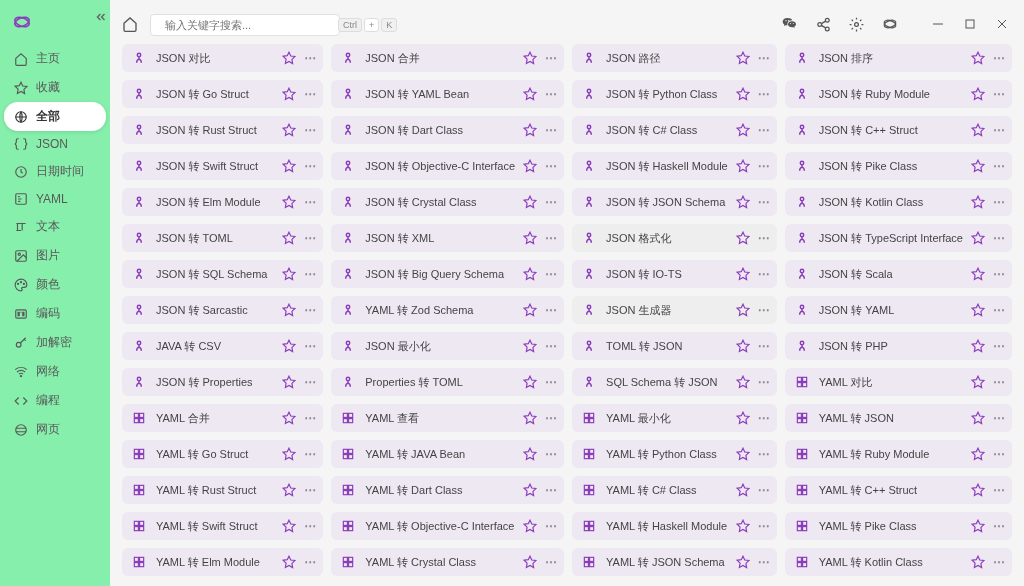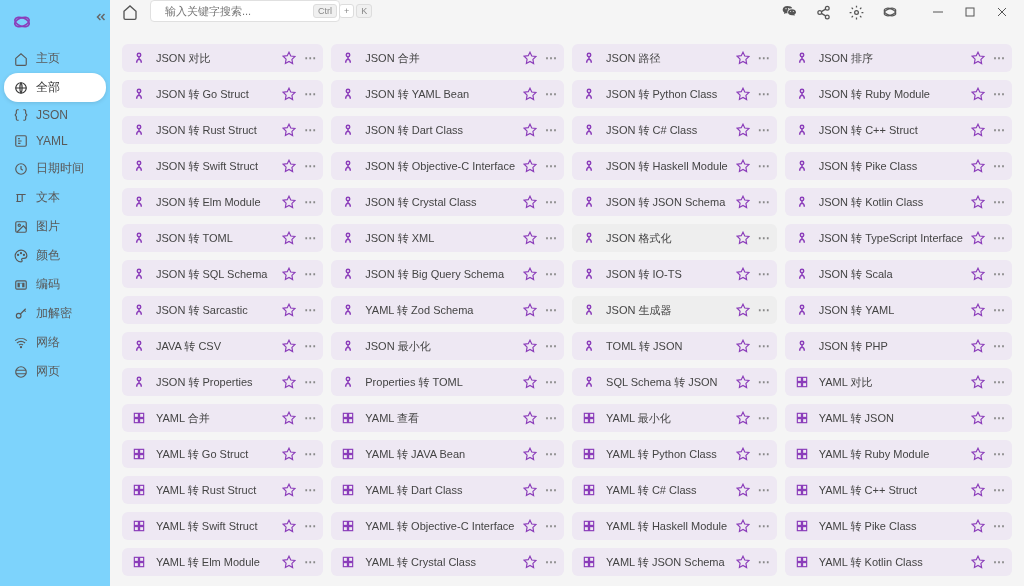--- a/index.html
+++ b/index.html
@@ -11,47 +11,47 @@
       width: 1024px;
       height: 586px;
       overflow: hidden;
       display: flex;
       flex-direction: column;
     }
     .logo { width: 20px; height: 20px; margin: 0 8px; color: #8b3dba; }
     .content-wrap { flex: 1; display: flex; overflow: hidden; }
     .sidebar {
       width: 110px;
-      background: #7dd3fc;
+      background: #86efac;
       padding: 8px 4px;
       display: flex;
       flex-direction: column;
       gap: 2px;
       text-align: center;
     }
     .nav-item {
       display: flex;
       align-items: center;
       gap: 8px;
       padding: 6px 10px;
       border-radius: 14px;
       cursor: pointer;
       color: #595959;
     }
-    .nav-item.active { background: #fff; box-shadow: 0 1px 4px rgba(0,0,0,0.12); color: #333; font-weight: 400; }
+    .nav-item.active { background: #fff; box-shadow: 0 1px 4px rgba(0,0,0,0.12); color: #333; font-weight: 700; }
     .nav-icon { width: 14px; height: 14px; flex-shrink: 0; display: inline-flex; align-items: center; justify-content: center; }
     .main {
       flex: 1;
       display: flex;
       flex-direction: column;
     }
     .topbar {
       height: 36px;
       display: flex;
-      align-items: flex-start;
+      align-items: flex-end;
       gap: 8px;
       padding: 0 8px;
     }
     .home-btn { padding: 4px; cursor: pointer; }
     .search-box {
       display: flex;
       align-items: center;
       background: #fff;
       border: 1px solid #e0e0e0;
       border-radius: 4px;
@@ -60,21 +60,21 @@
       gap: 6px;
     }
     .search-box input {
       border: none;
       outline: none;
       flex: 1;
       font-size: 11px;
       color: #999;
       background: transparent;
     }
-    .kbd-hint { display: flex; gap: 2px; }
+    .kbd-hint { display: flex; gap: 2px; margin-left: 25px; }
     .kbd { font-size: 9px; background: #f0f0f0; border: 1px solid #ddd; border-radius: 3px; padding: 1px 4px; color: #888; }
     .spacer { flex: 1; }
     .titlebar-icons { display: flex; gap: 10px; align-items: center; }
     .titlebar-icons span, .titlebar-icons .ico { padding: 4px; cursor: pointer; color: #555; display:inline-flex;}
     .win-controls { display: flex; gap: 4px; margin-left: 12px; }
     .win-btn { width: 28px; height: 24px; display: flex; align-items: center; justify-content: center; cursor: pointer; }
     .grid-wrap {
       flex: 1;
       overflow-y: auto;
       padding: 8px 12px;
@@ -126,54 +126,62 @@
     </span>
     <div id="nav-items">
         <div class="nav-item">
           <span class="nav-icon">
             <svg width="14" height="14" viewBox="0 0 24 24" fill="none" stroke="currentColor" stroke-width="2">
               <path d="M3 11l9-8 9 8v10a2 2 0 01-2 2H5a2 2 0 01-2-2z"></path>
             </svg>
           </span>
           <span>主页</span>
         </div>
+        <div class="nav-item">
+          <span class="nav-icon">
+            <svg width="14" height="14" viewBox="0 0 24 24" fill="none" stroke="currentColor" stroke-width="2">
+              <path d="M12 2l3 6.5 7 1-5 5 1.2 7L12 18l-6.2 3.3L7 14 2 9l7-1z"></path>
+            </svg>
+          </span>
+          <span>收藏</span>
+        </div>
         <div class="nav-item active">
           <span class="nav-icon">
             <svg width="14" height="14" viewBox="0 0 24 24" fill="none" stroke="currentColor" stroke-width="2">
               <circle cx="12" cy="12" r="9"></circle>
               <path d="M3 12h18M12 3c2.5 3 2.5 15 0 18M12 3c-2.5 3-2.5 15 0 18"></path>
             </svg>
           </span>
           <span>全部</span>
         </div>
         <div class="nav-item">
           <span class="nav-icon">
             <svg width="14" height="14" viewBox="0 0 24 24" fill="none" stroke="currentColor" stroke-width="2">
               <path d="M8 3H6a2 2 0 00-2 2v4l-2 3 2 3v4a2 2 0 002 2h2M16 3h2a2 2 0 012 2v4l2 3-2 3v4a2 2 0 01-2 2h-2"></path>
             </svg>
           </span>
           <span>JSON</span>
         </div>
         <div class="nav-item">
           <span class="nav-icon">
             <svg width="14" height="14" viewBox="0 0 24 24" fill="none" stroke="currentColor" stroke-width="2">
+              <circle cx="12" cy="12" r="9"></circle>
+              <path d="M12 7v5l3 2"></path>
+            </svg>
+          </span>
+          <span>日期时间</span>
+        </div>
+        <div class="nav-item">
+          <span class="nav-icon">
+            <svg width="14" height="14" viewBox="0 0 24 24" fill="none" stroke="currentColor" stroke-width="2">
               <rect x="3" y="3" width="18" height="18" rx="2"></rect>
               <path d="M7 8h3M7 12h6M7 16h4"></path>
             </svg>
           </span>
           <span>YAML</span>
-        </div>
-        <div class="nav-item">
-          <span class="nav-icon">
-            <svg width="14" height="14" viewBox="0 0 24 24" fill="none" stroke="currentColor" stroke-width="2">
-              <circle cx="12" cy="12" r="9"></circle>
-              <path d="M12 7v5l3 2"></path>
-            </svg>
-          </span>
-          <span>日期时间</span>
         </div>
         <div class="nav-item">
           <span class="nav-icon">
             <svg width="14" height="14" viewBox="0 0 24 24" fill="none" stroke="currentColor" stroke-width="2">
               <path d="M4 6h16M6 6v12M14 6v12M4 18h8"></path>
             </svg>
           </span>
           <span>文本</span>
         </div>
         <div class="nav-item">
@@ -216,20 +224,28 @@
           <span>加解密</span>
         </div>
         <div class="nav-item">
           <span class="nav-icon">
             <svg width="14" height="14" viewBox="0 0 24 24" fill="none" stroke="currentColor" stroke-width="2">
               <path d="M2 8c6-5 14-5 20 0M5 12c4-3 10-3 14 0M8.5 15.5c2-1.5 5-1.5 7 0"></path>
               <circle cx="12" cy="19" r="1"></circle>
             </svg>
           </span>
           <span>网络</span>
+        </div>
+        <div class="nav-item">
+          <span class="nav-icon">
+            <svg width="14" height="14" viewBox="0 0 24 24" fill="none" stroke="currentColor" stroke-width="2">
+              <path d="M8 6l-6 6 6 6M16 6l6 6-6 6"></path>
+            </svg>
+          </span>
+          <span>编程</span>
         </div>
         <div class="nav-item">
           <span class="nav-icon">
             <svg width="14" height="14" viewBox="0 0 24 24" fill="none" stroke="currentColor" stroke-width="2">
               <circle cx="12" cy="12" r="9"></circle>
               <path d="M3 9h18M3 15h18"></path>
             </svg>
           </span>
           <span>网页</span>
         </div>

